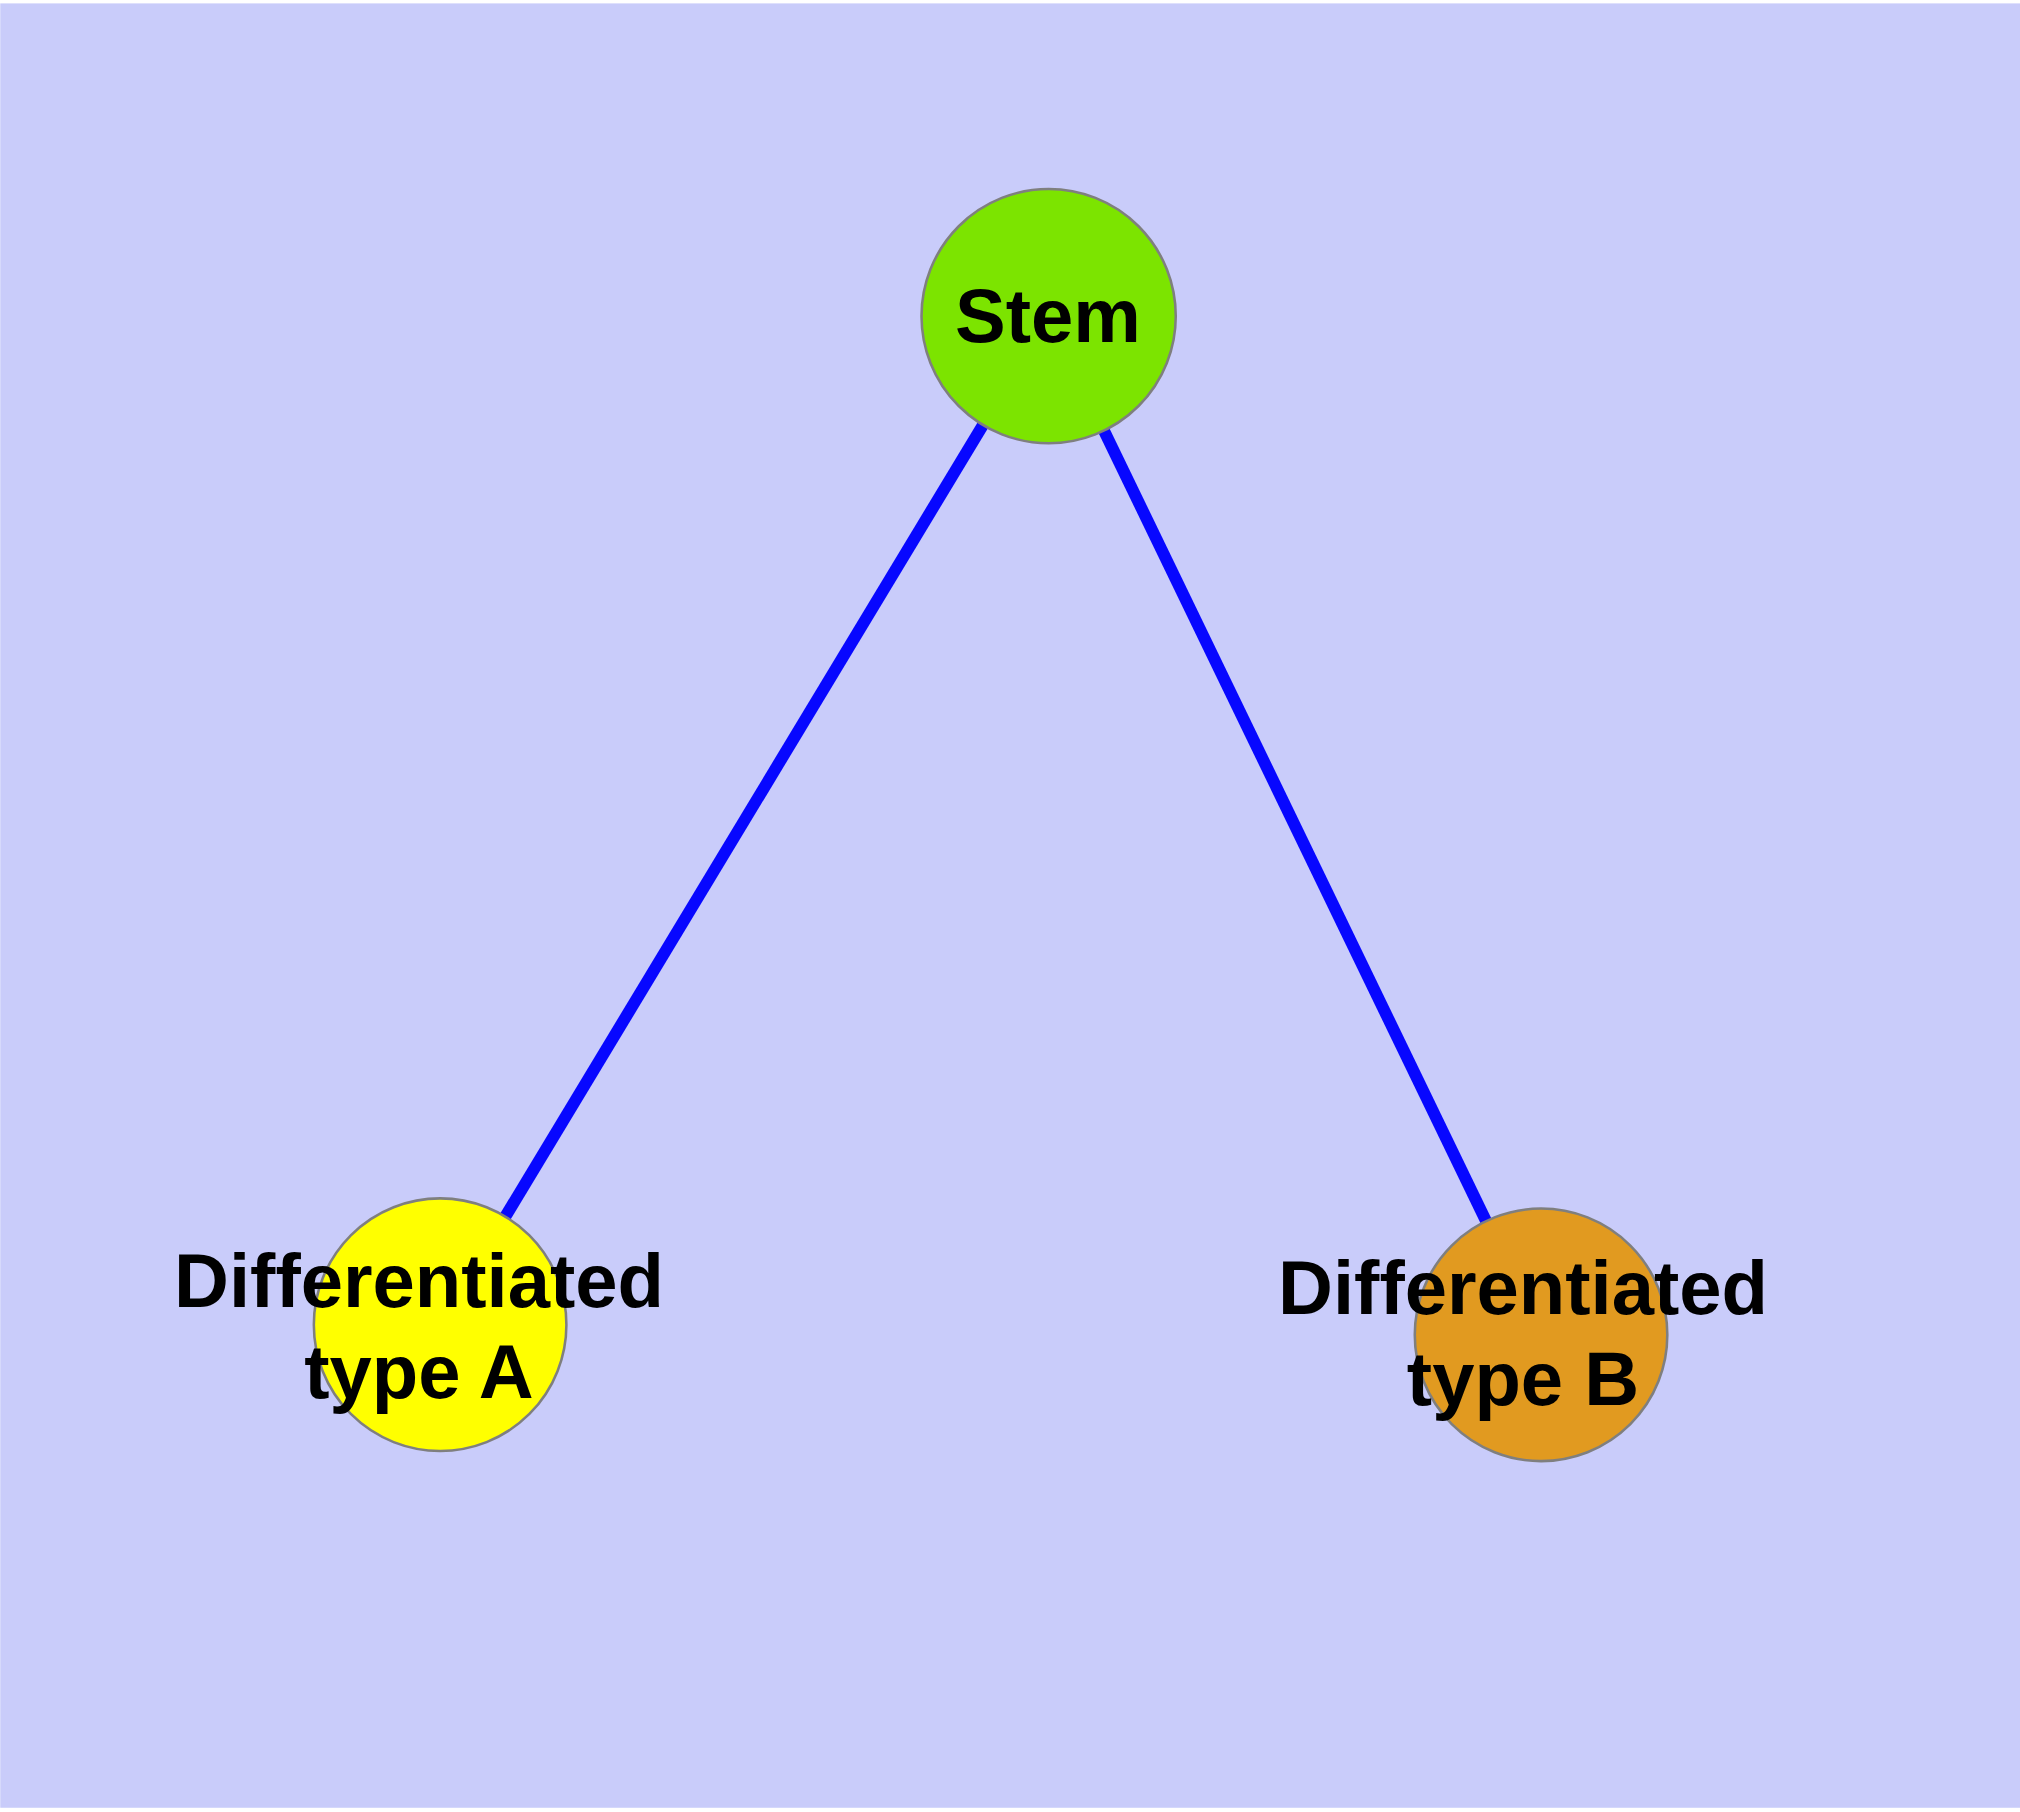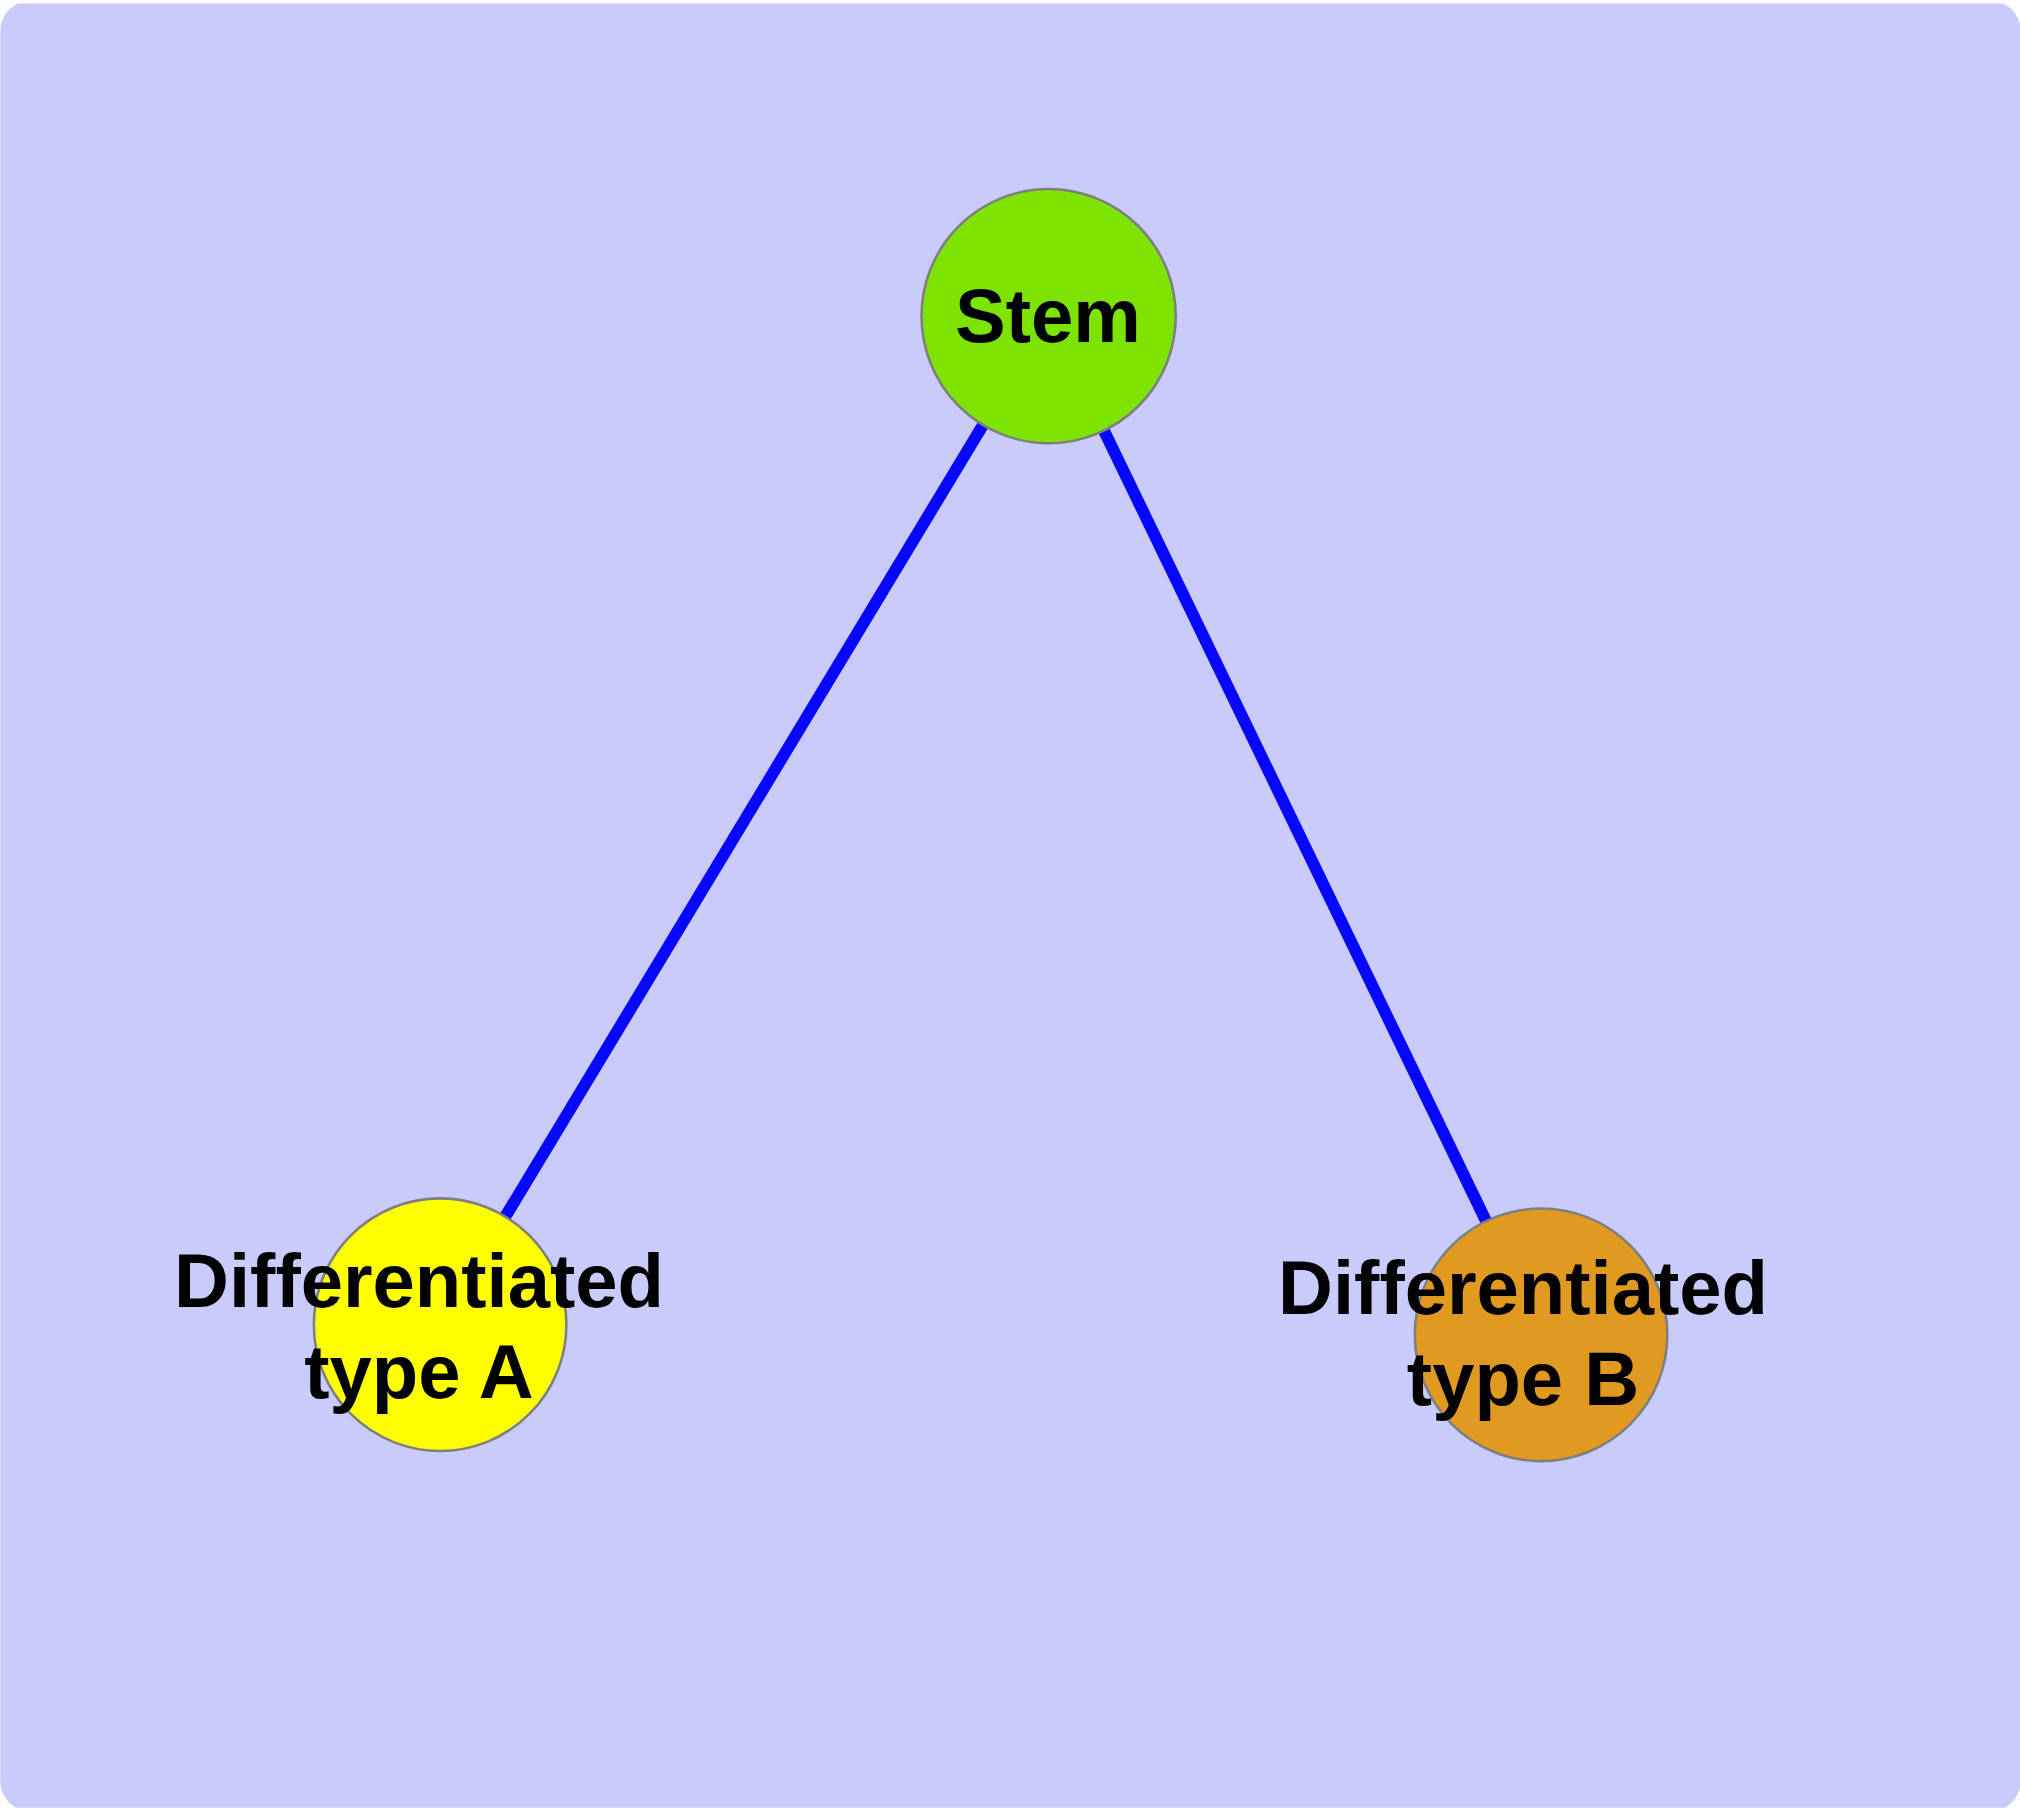--- a/index.html
+++ b/index.html
@@ -7,21 +7,20 @@
     padding: 0;
     background: #ffffff;
     font-family: "Liberation Sans", sans-serif;
   }
   .canvas {
     position: relative;
     width: 2021px;
     height: 1812px;
     background: #ffffff;
     overflow: hidden;
-    border-radius: 32px;
   }
   .graph-svg {
     position: absolute;
     left: 0;
     top: 0;
     width: 2021px;
     height: 1812px;
     display: block;
   }
   .edge {

